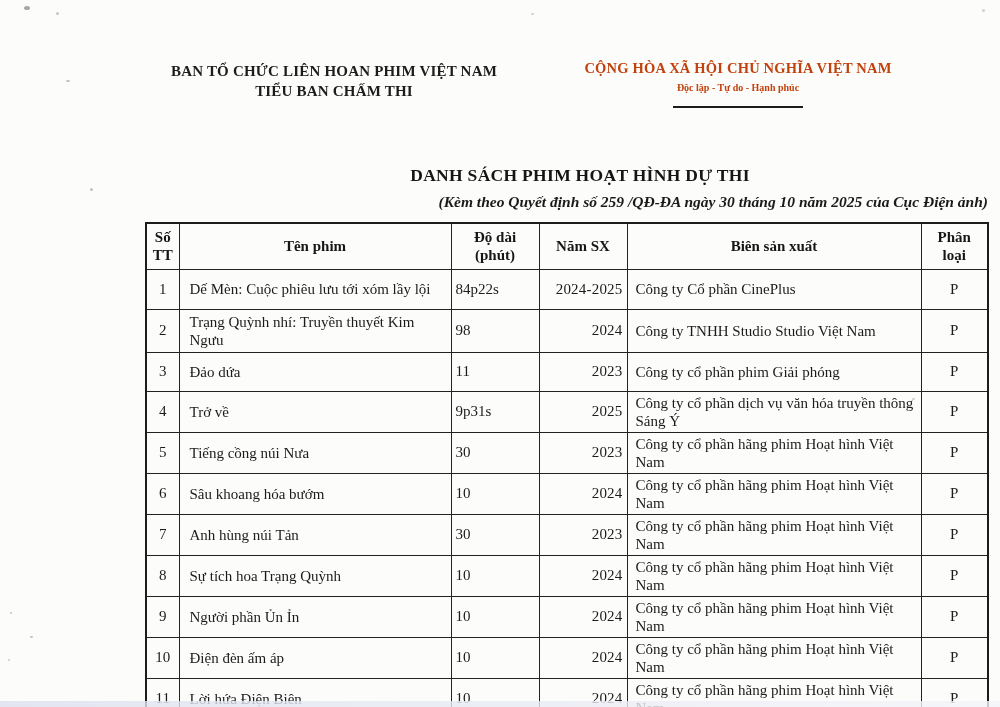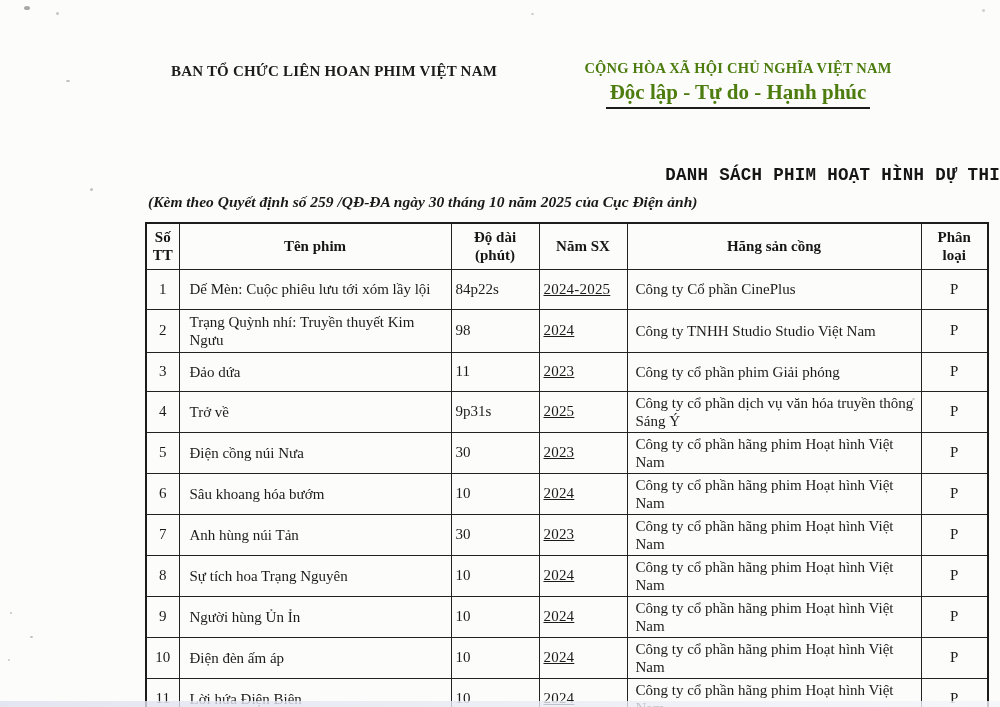--- a/index.html
+++ b/index.html
@@ -18,37 +18,37 @@
 
   
   .hdr-left {
     position:absolute; left:143px; top:62px; width:382px;
     text-align:center; font-weight:bold;
     font-size:15px; line-height:1.3; letter-spacing:0.2px;
     color:#1c1c1c;
   }
   .hdr-right {
     position:absolute; left:553px; top:60px; width:370px;
-    text-align:center; font-weight:bold; color:#4d7c0f;
+    text-align:center; font-weight:bold; color:#c2410c;
   }
   .hdr-right .motto-line1 { font-size:14.5px; letter-spacing:0.2px; }
   .hdr-right .motto-line2 {
-    display:inline-block; margin-top:3px; padding:0 4px 2px 4px;
-    font-size:21px; border-bottom:2px solid #1c1c1c;
+    display:inline-block; margin-top:3px; padding:0 4px 13px 4px;
+    font-size:10px; border-bottom:2px solid #1c1c1c;
   }
 
   
   .doc-title {
     position:absolute; left:160px; top:165px; width:840px;
-    text-align:right; font-weight:bold; font-size:17.5px;
-    letter-spacing:0.3px; color:#151515;font-family:Liberation Mono, monospace;
+    text-align:center; font-weight:bold; font-size:17.5px;
+    letter-spacing:0.3px; color:#151515;
   }
   .doc-subtitle {
     position:absolute; left:148px; top:193px; width:840px;
-    text-align:left; font-style:italic; font-weight:600;
+    text-align:right; font-style:italic; font-weight:600;
     font-size:15.5px; color:#1a1a1a;
   }
 
   
   table.films {
     position:absolute; left:145px; top:222px; width:842px;
     border-collapse:collapse; table-layout:fixed;
     border:2px solid #1c1c1c;
   }
   table.films th, table.films td {
@@ -56,21 +56,21 @@
     overflow:hidden;
   }
   table.films th {
     font-size:15px; font-weight:bold; text-align:center;
     white-space:pre-line; line-height:1.22; padding:2px;
     color:#161616;
   }
   table.films td { font-size:15px; color:#1b1b1b; padding:2px 4px; }
   .c-no   { text-align:center; }
   .c-dur  { }
-  .c-year { text-align:left; letter-spacing:0.2px;text-decoration:underline; }
+  .c-year { text-align:right; letter-spacing:0.2px; }
   .c-rate { text-align:center; }
   .c-title{ padding-left:10px !important; line-height:1.2;margin-left:10px; }
   .c-prod { padding-left:8px !important; line-height:1.2; }
 
   thead tr            { height:46px; }
   tbody tr:nth-child(1){ height:40px; }
   tbody tr:nth-child(2){ height:43px; }
   tbody tr:nth-child(3){ height:39px; }
   tbody tr:nth-child(4){ height:39px; }
   tbody tr:nth-child(n+5){ height:35px; }
@@ -95,20 +95,21 @@
     opacity:0.8;
   }
 </style>
 </head>
 <body>
 
 <div class="sheet">
 
   <div class="hdr-left">
     <div>BAN TỔ CHỨC LIÊN HOAN PHIM VIỆT NAM</div>
+    <div>TIỂU BAN CHẤM THI</div>
   </div>
 
   <div class="hdr-right">
     <div class="motto-line1">CỘNG HÒA XÃ HỘI CHỦ NGHĨA VIỆT NAM</div>
     <div class="motto-line2">Độc lập - Tự do - Hạnh phúc</div>
   </div>
 
   <div class="doc-title">DANH SÁCH PHIM HOẠT HÌNH DỰ THI</div>
   <div class="doc-subtitle">(Kèm theo Quyết định số 259 /QĐ-ĐA ngày 30 tháng 10 năm 2025 của Cục Điện ảnh)</div>
 
@@ -122,21 +123,21 @@
         <col style="width:67px">
     </colgroup>
     <thead>
       <tr>
         <th>Số
 TT</th>
         <th>Tên phim</th>
         <th>Độ dài
 (phút)</th>
         <th>Năm SX</th>
-        <th>Hãng sản cồng</th>
+        <th>Biên sản xuất</th>
         <th>Phân
 loại</th>
       </tr>
     </thead>
     <tbody>
       <tr>
         <td class="c-no">1</td>
         <td class="c-title">Dế Mèn: Cuộc phiêu lưu tới xóm lầy lội</td>
         <td class="c-dur">84p22s</td>
         <td class="c-year">2024-2025</td>
@@ -162,21 +163,21 @@
       <tr>
         <td class="c-no">4</td>
         <td class="c-title">Trở về</td>
         <td class="c-dur">9p31s</td>
         <td class="c-year">2025</td>
         <td class="c-prod">Công ty cổ phần dịch vụ văn hóa truyền thông Sáng Ý</td>
         <td class="c-rate">P</td>
       </tr>
       <tr>
         <td class="c-no">5</td>
-        <td class="c-title">Điện cồng núi Nưa</td>
+        <td class="c-title">Tiếng cồng núi Nưa</td>
         <td class="c-dur">30</td>
         <td class="c-year">2023</td>
         <td class="c-prod">Công ty cổ phần hãng phim Hoạt hình Việt Nam</td>
         <td class="c-rate">P</td>
       </tr>
       <tr>
         <td class="c-no">6</td>
         <td class="c-title">Sâu khoang hóa bướm</td>
         <td class="c-dur">10</td>
         <td class="c-year">2024</td>
@@ -186,29 +187,29 @@
       <tr>
         <td class="c-no">7</td>
         <td class="c-title">Anh hùng núi Tản</td>
         <td class="c-dur">30</td>
         <td class="c-year">2023</td>
         <td class="c-prod">Công ty cổ phần hãng phim Hoạt hình Việt Nam</td>
         <td class="c-rate">P</td>
       </tr>
       <tr>
         <td class="c-no">8</td>
-        <td class="c-title">Sự tích hoa Trạng Nguyên</td>
+        <td class="c-title">Sự tích hoa Trạng Quỳnh</td>
         <td class="c-dur">10</td>
         <td class="c-year">2024</td>
         <td class="c-prod">Công ty cổ phần hãng phim Hoạt hình Việt Nam</td>
         <td class="c-rate">P</td>
       </tr>
       <tr>
         <td class="c-no">9</td>
-        <td class="c-title">Người hùng Ủn Ỉn</td>
+        <td class="c-title">Người phần Ủn Ỉn</td>
         <td class="c-dur">10</td>
         <td class="c-year">2024</td>
         <td class="c-prod">Công ty cổ phần hãng phim Hoạt hình Việt Nam</td>
         <td class="c-rate">P</td>
       </tr>
       <tr>
         <td class="c-no">10</td>
         <td class="c-title">Điện đèn ấm áp</td>
         <td class="c-dur">10</td>
         <td class="c-year">2024</td>

